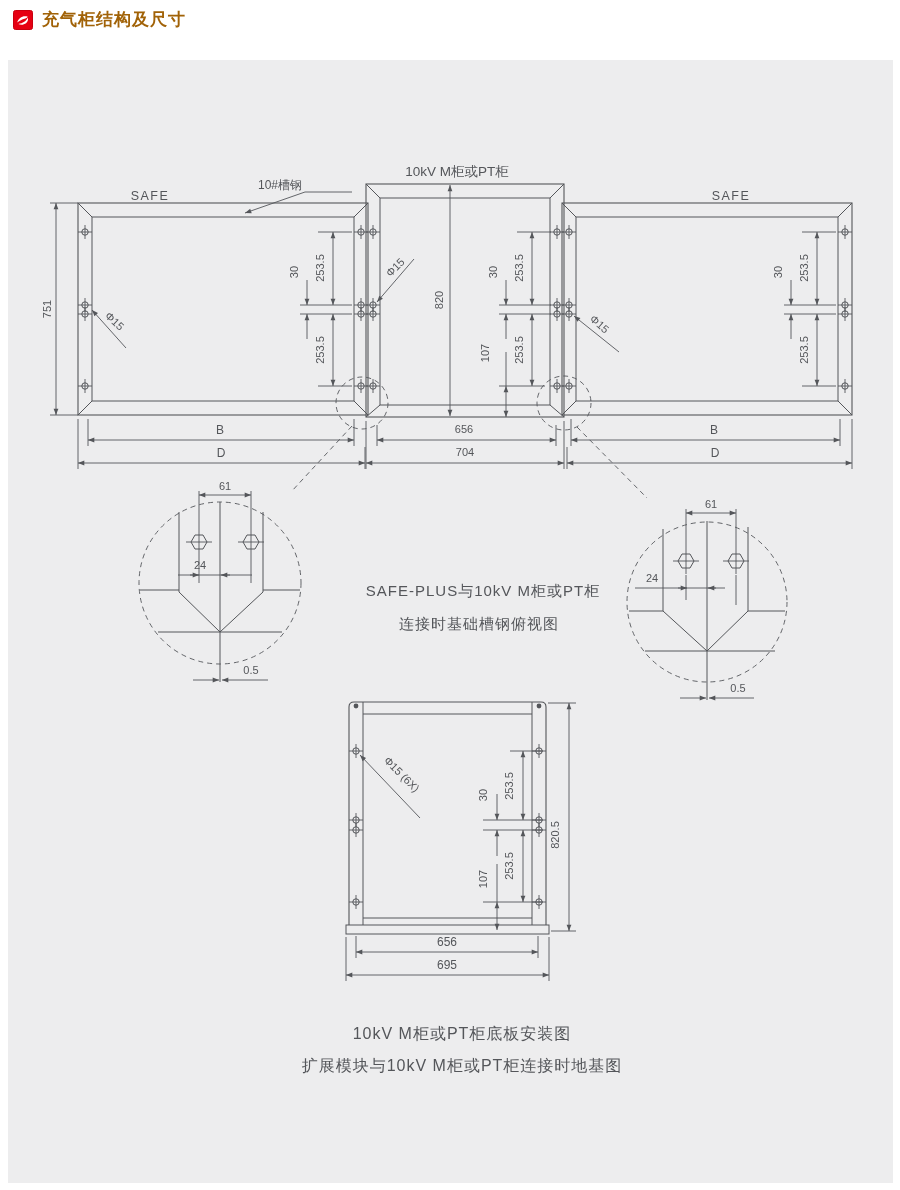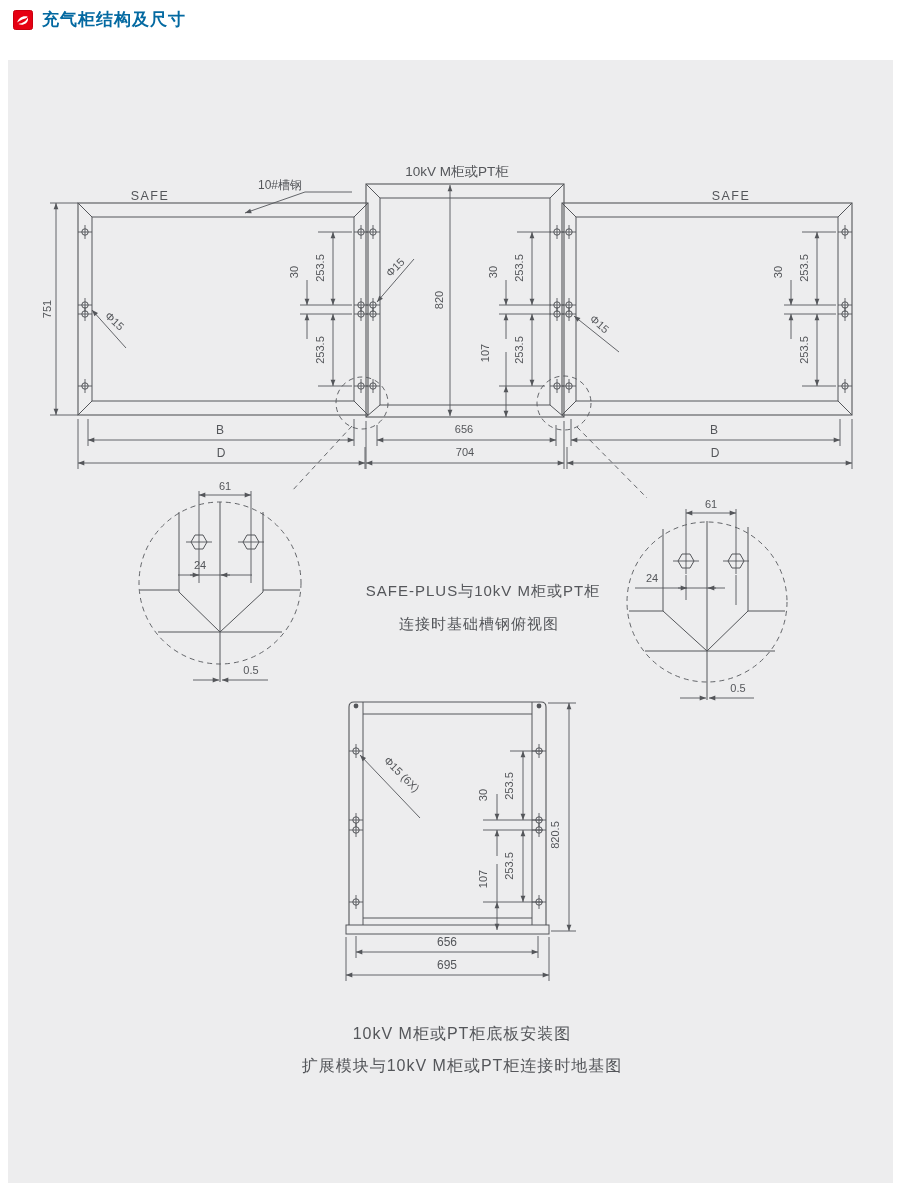--- a/index.html
+++ b/index.html
@@ -1,18 +1,18 @@
 <!DOCTYPE html>
 <html><head>
 <meta charset="utf-8">
 <style>
   html,body{margin:0;padding:0;background:#ffffff;}
   body{width:900px;height:1190px;position:relative;font-family:"Liberation Sans","DejaVu Sans",sans-serif;}
   .hdr{position:absolute;left:13px;top:8px;display:flex;align-items:center;gap:9px;}
-  .hdr-title{color:#0369a1;font-size:17px;font-weight:bold;letter-spacing:1px;}
+  .hdr-title{color:#a16207;font-size:17px;font-weight:bold;letter-spacing:1px;}
   .panel{position:absolute;left:8px;top:60px;width:885px;height:1123px;background:#ededee;}
   svg.drawing{position:absolute;left:0;top:0;}
   svg text{fill:#54565a;}
   .ln{stroke:#54565a;stroke-width:1;fill:none;}
   .ln2{stroke:#54565a;stroke-width:1.1;fill:none;}
   .dim{stroke:#54565a;stroke-width:0.9;fill:none;}
   .dsh{stroke:#54565a;stroke-width:0.9;fill:none;stroke-dasharray:5 4;}
   .t11{font-size:11px;}
   .t12{font-size:12px;}
   .t13{font-size:12.5px;letter-spacing:1.5px;}

